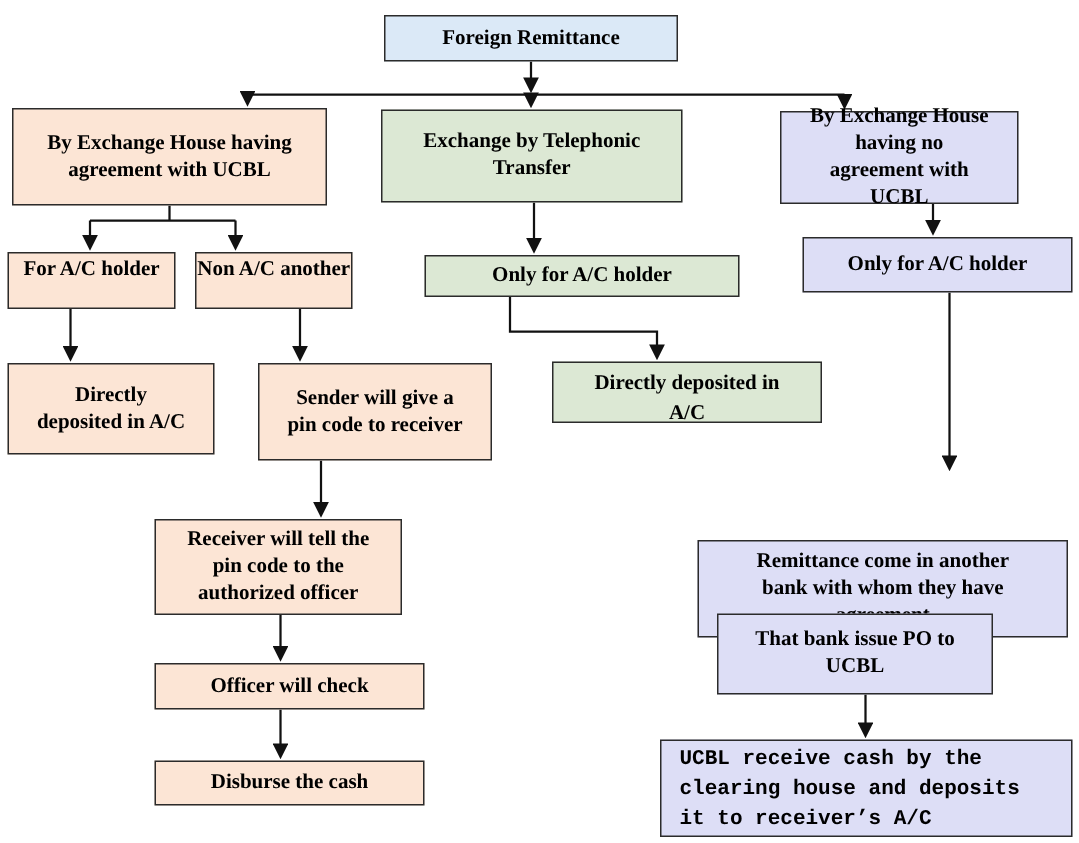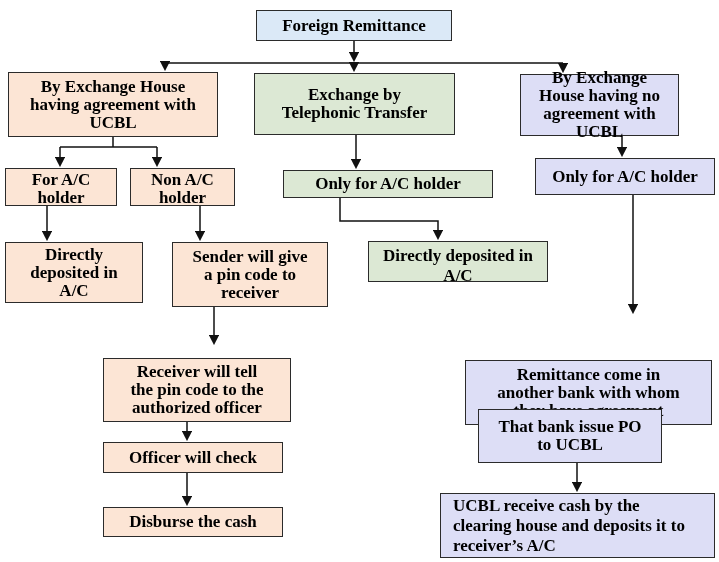--- a/index.html
+++ b/index.html
@@ -6,21 +6,21 @@
   #canvas{
     position:relative;width:719px;height:562px;background:#ffffff;overflow:hidden;
     font-family:"Liberation Serif","DejaVu Serif",serif;
   }
   #connectors{position:absolute;left:0;top:0;z-index:1;}
   .node{
     position:absolute;z-index:2;box-sizing:border-box;
     border:1.5px solid #2b2b2b;
     display:flex;align-items:center;justify-content:center;
     text-align:center;font-weight:700;color:#000;
-    font-size:17px;line-height:18px;
+    font-size:14px;line-height:18px;
   }
   .fill-blue {background:#dbe9f7;}
   .fill-peach{background:#fce5d5;}
   .fill-green{background:#dce8d4;}
   .fill-lav  {background:#dddef6;}
   .clip{overflow:hidden;align-items:flex-start;}
 </style>
 </head>
 <body>
 
@@ -64,37 +64,37 @@
   <div class="node fill-blue" style="left:256px;top:10px;width:196px;height:31px;">Foreign Remittance</div>
 
   <div class="node fill-peach" style="left:8px;top:72px;width:210px;height:65px;padding:0 12px;">By Exchange House having agreement with UCBL</div>
 
   <div class="node fill-green" style="left:254px;top:73px;width:201px;height:62px;padding:0 16px;">Exchange by Telephonic Transfer</div>
 
   <div class="node fill-lav" style="left:520px;top:74px;width:159px;height:62px;padding:0 18px;">By Exchange House having no agreement with UCBL</div>
 
   <div class="node fill-peach clip" style="left:5px;top:168px;width:112px;height:38px;padding-top:2px;">For A/C holder</div>
 
-  <div class="node fill-peach clip" style="left:130px;top:168px;width:105px;height:38px;padding-top:2px;">Non A/C holder</div>
+  <div class="node fill-peach clip" style="left:130px;top:168px;width:105px;height:38px;padding-top:2px;">Non A/C another</div>
 
   <div class="node fill-green" style="left:283px;top:170px;width:210px;height:28px;">Only for A/C holder</div>
 
   <div class="node fill-lav" style="left:535px;top:158px;width:180px;height:37px;">Only for A/C holder</div>
 
   <div class="node fill-peach" style="left:5px;top:242px;width:138px;height:61px;padding:0 14px;">Directly deposited in A/C</div>
 
   <div class="node fill-peach" style="left:172px;top:242px;width:156px;height:65px;padding:0 14px;">Sender will give a pin code to receiver</div>
 
   <div class="node fill-green clip" style="left:368px;top:241px;width:180px;height:41px;padding:4px 14px 0;line-height:20px;">Directly deposited in A/C</div>
 
   <div class="node fill-lav" style="left:465px;top:315px;width:247px;height:65px;padding:0 22px;margin-top:45px;">Remittance come in another bank with whom they have agreement</div>
 
-  <div class="node fill-peach" style="left:103px;top:358px;width:188px;height:64px;padding:0 20px;">Receiver will tell the pin code to the authorized officer</div>
+  <div class="node fill-peach" style="left:103px;top:346px;width:165px;height:64px;padding:0 20px;">Receiver will tell the pin code to the authorized officer</div>
 
   <div class="node fill-lav" style="left:478px;top:409px;width:184px;height:54px;padding:0 14px;">That bank issue PO to UCBL</div>
 
   <div class="node fill-peach" style="left:103px;top:442px;width:180px;height:31px;">Officer will check</div>
 
-  <div class="node fill-lav" style="left:440px;top:493px;width:275px;height:65px;padding:2px 12px;text-align:left;justify-content:flex-start;line-height:20px;">UCBL receive cash by the clearing house and deposits it to receiver’s A/C</div>
+  <div class="node fill-lav" style="left:440px;top:493px;width:275px;height:65px;padding:2px 12px;text-align:left;justify-content:flex-start;line-height:20px;font-family:Liberation Mono, monospace;">UCBL receive cash by the clearing house and deposits it to receiver’s A/C</div>
 
   <div class="node fill-peach" style="left:103px;top:507px;width:180px;height:30px;">Disburse the cash</div>
 
 </div>
 
 </body></html>

